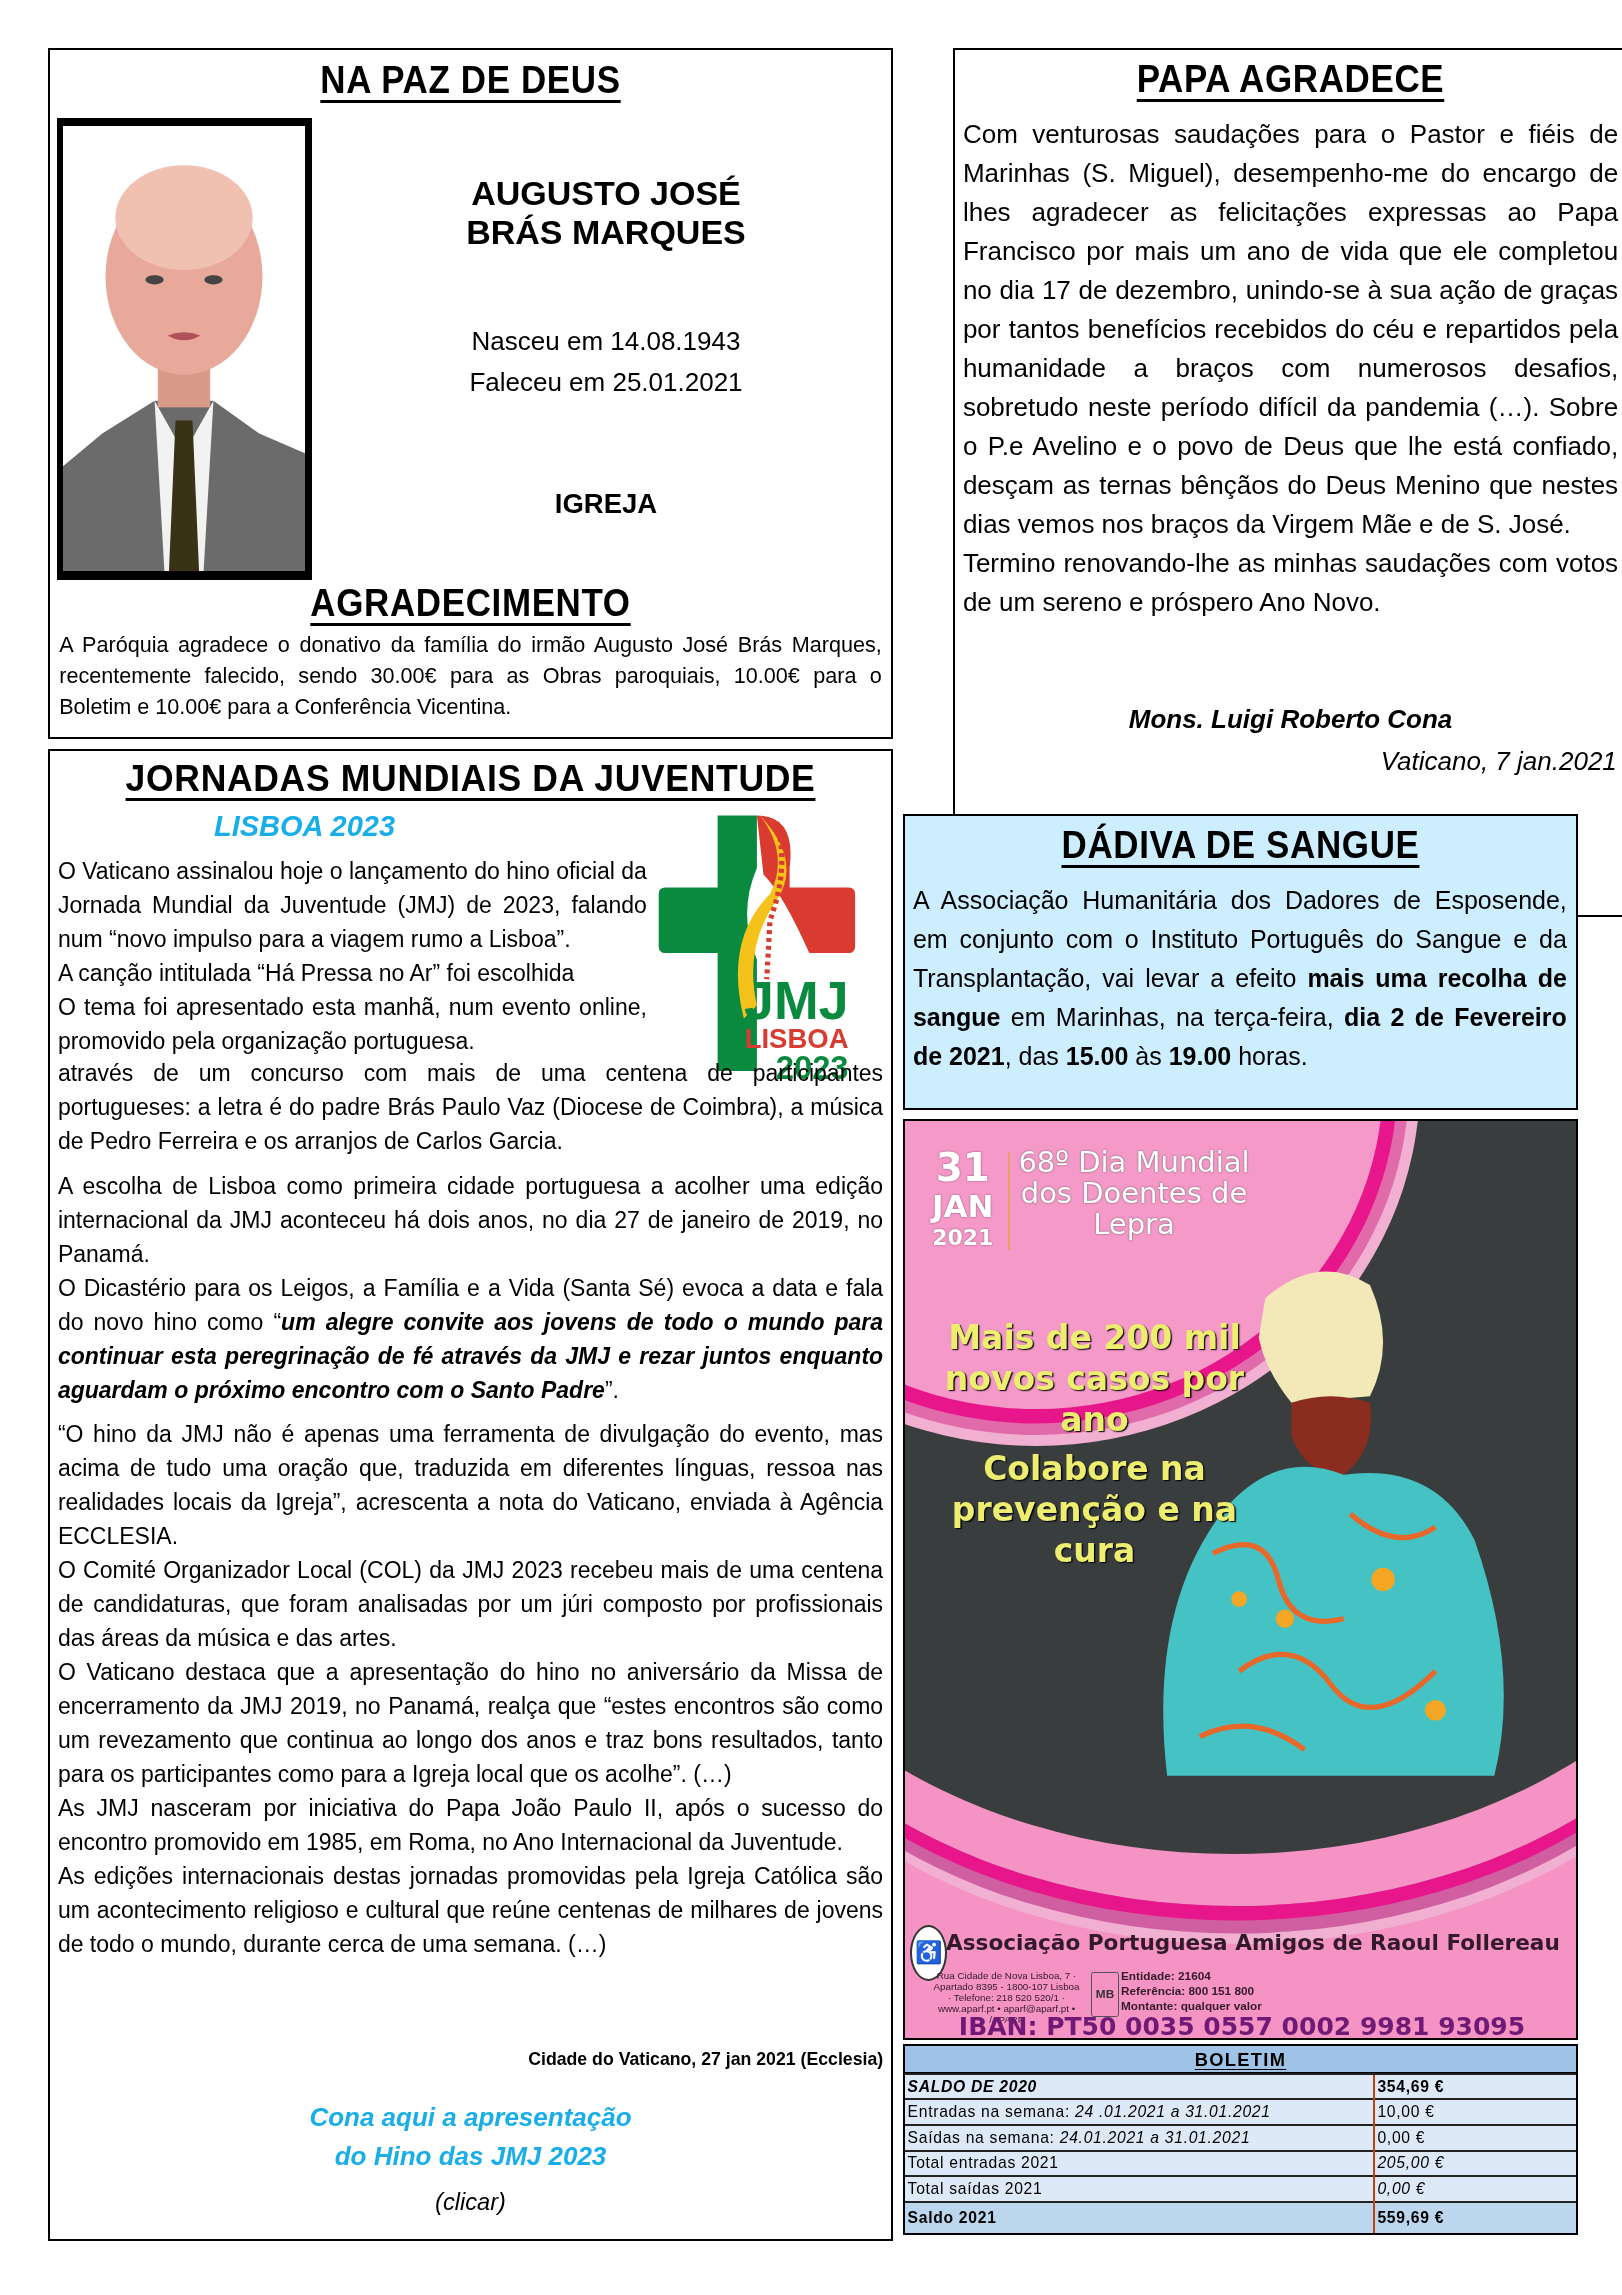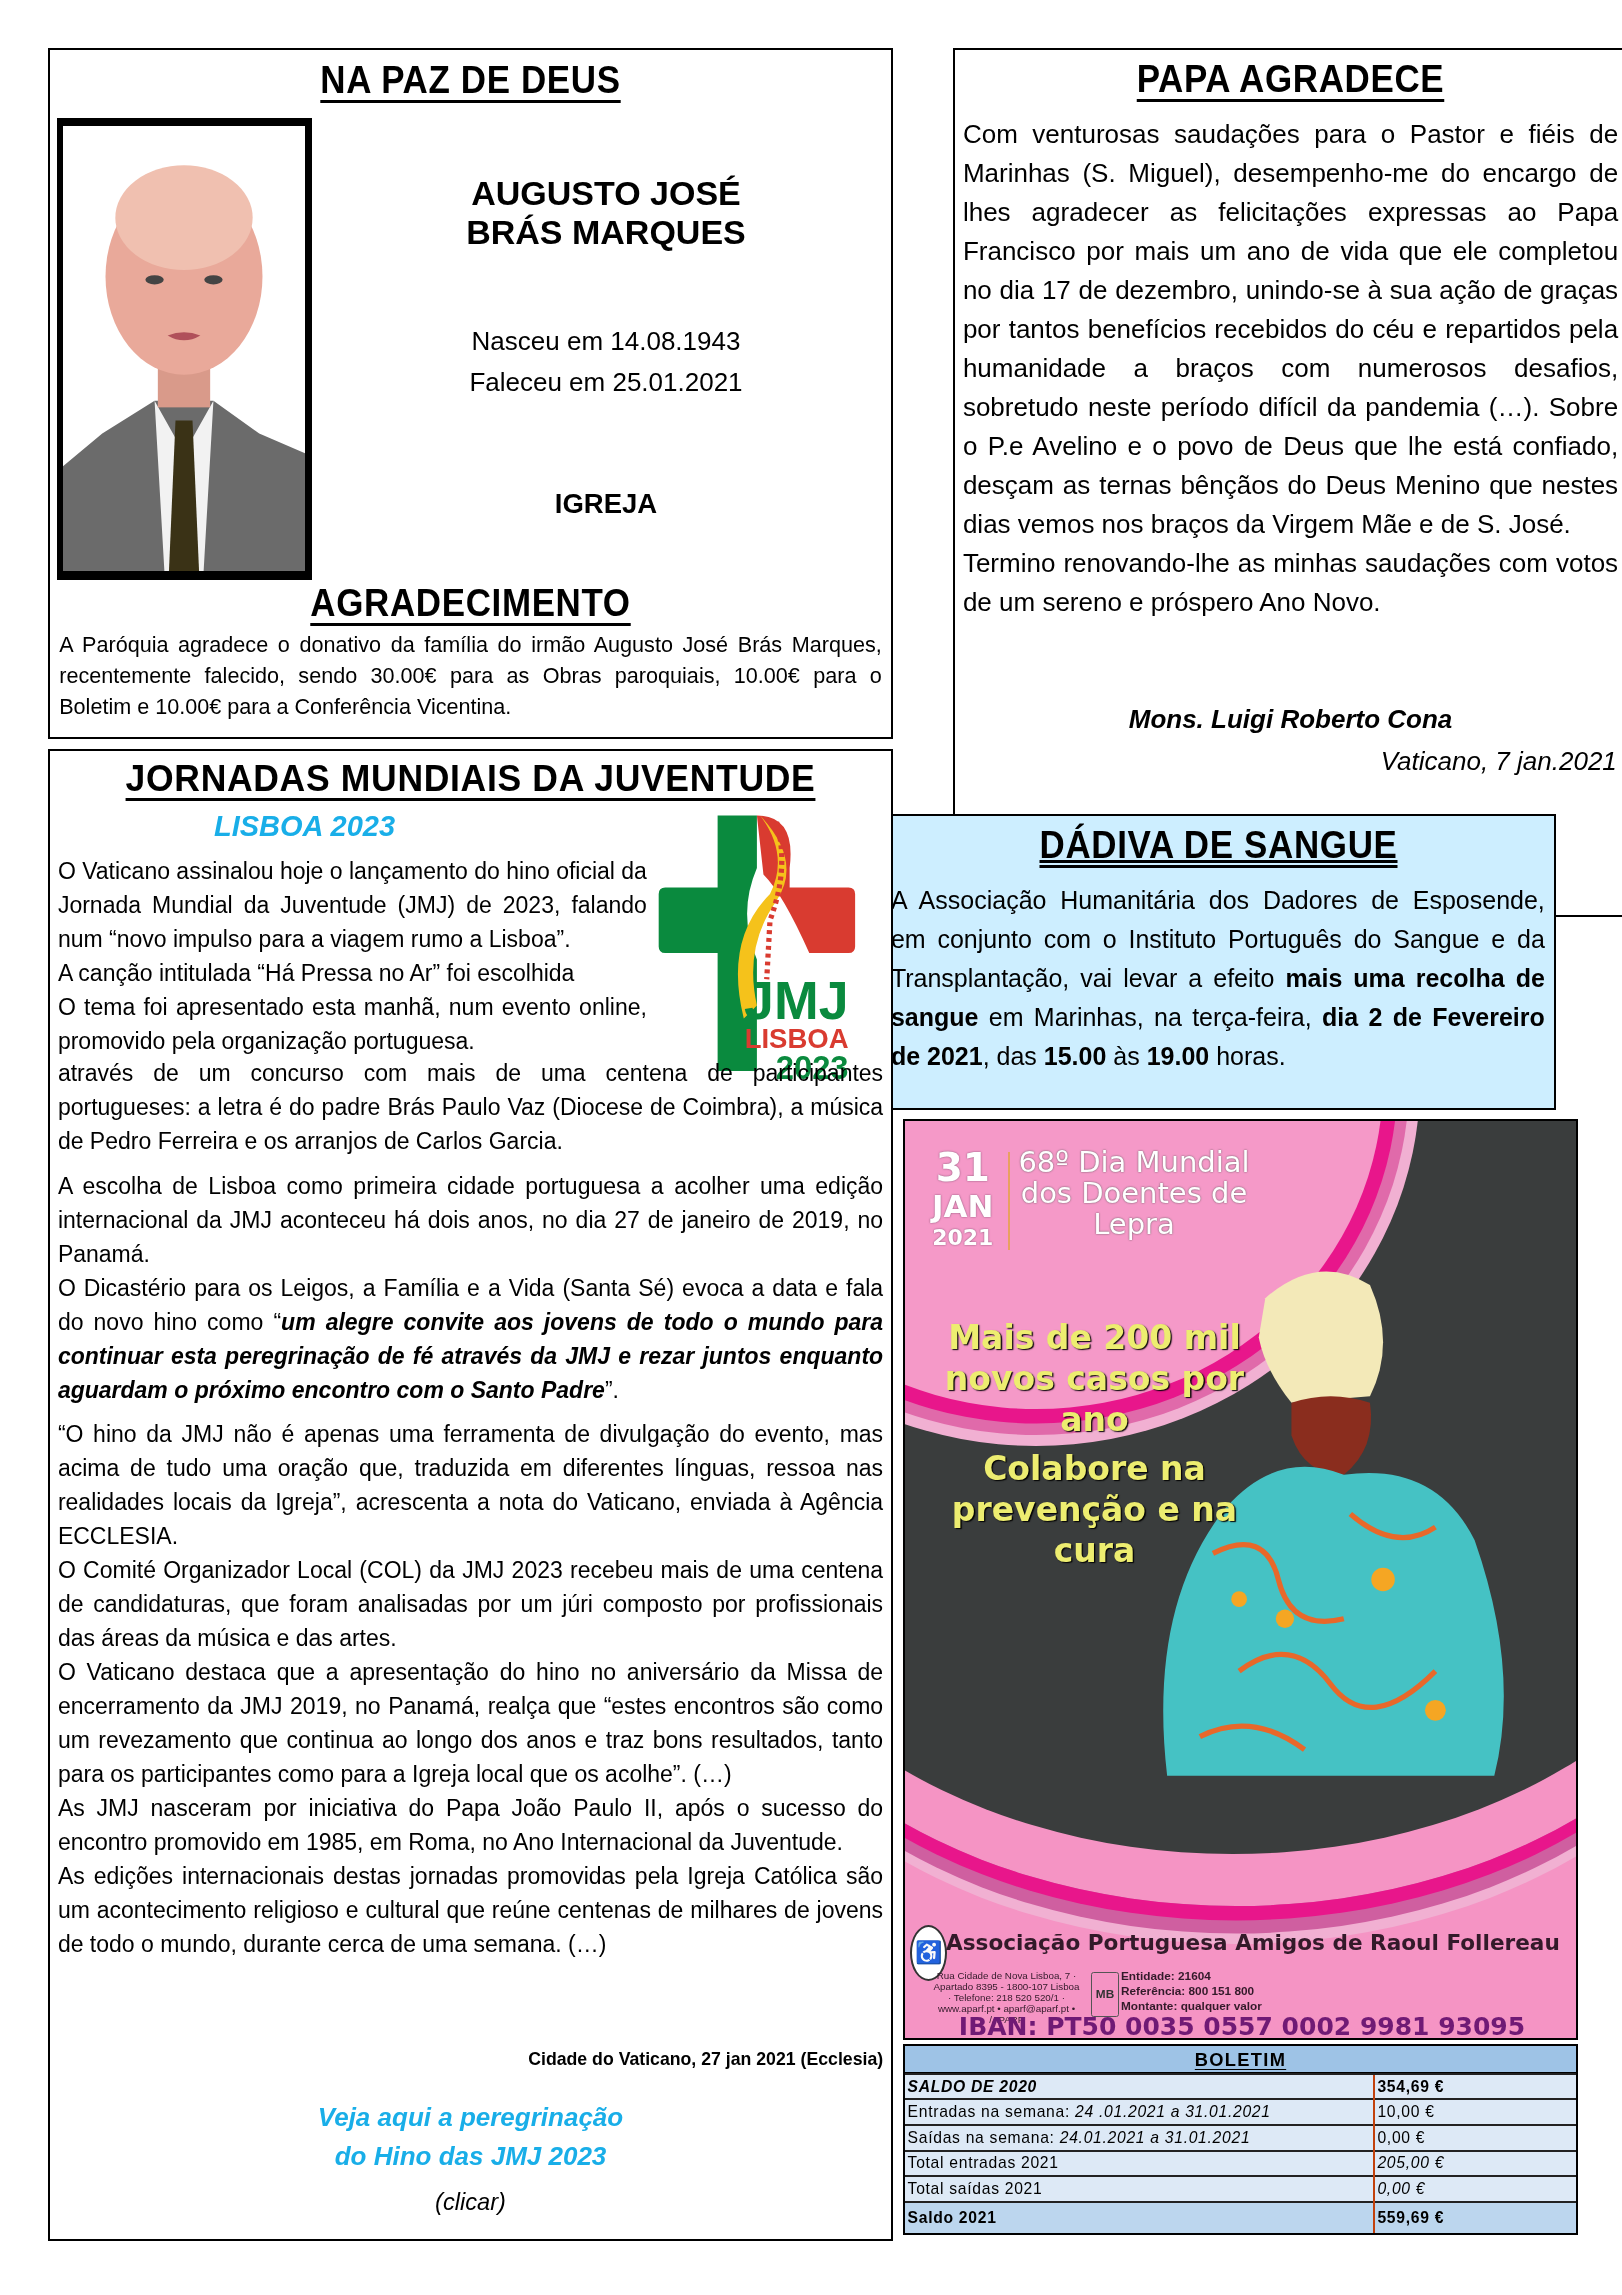--- a/index.html
+++ b/index.html
@@ -23,21 +23,21 @@
   #agr-text { position:absolute; left:9.2px; right:9.2px; top:579px; font-size:21.6px; line-height:31px; }
 
   
   #papa { left:953px; top:48px; width:675px; height:869px; }
   #papa .h-title { font-size:38px; margin-top:7.9px; }
   #papa-text { position:absolute; left:7.9px; right:7.9px; top:65px; font-size:26px; line-height:39px; }
   #papa-sign { position:absolute; left:7.9px; right:7.9px; top:654px; text-align:center; font-weight:bold; font-style:italic; font-size:26px; }
   #papa-date { position:absolute; right:9.2px; top:696px; font-style:italic; font-size:26px; }
 
   
-  #sangue { left:881px; top:814px; width:675px; height:296px; background:#cdeeff;text-decoration:underline; }
+  #sangue { left:903px; top:814px; width:675px; height:296px; background:#cdeeff; }
   #sangue .h-title { font-size:38px; margin-top:7.9px; }
   #sangue-text { position:absolute; left:7.9px; right:9.2px; top:65px; font-size:25px; line-height:39px; }
 
   
   #poster { left:903px; top:1119px; width:675px; height:921px; background:#f594c4; overflow:hidden; }
   #poster-dark { position:absolute; left:-196px; top:-26px; width:1047px; height:759px; border-radius:0 0 50% 50%; background:#3a3d3d; }
   #poster-circle { position:absolute; left:-216px; top:-366px; width:694px; height:654px; border-radius:50%; background:#f599c8; box-shadow:0 0 0 14.4px #e8168b, 0 0 0 26px #e06aaa, 0 0 0 37px #f1b0d2; }
   #poster-ring-bottom { position:absolute; left:-209px; top:0; width:1080px; height:785px; border-radius:0 0 52% 52%; box-shadow:0 14.4px 0 0 #e8168b, 0 27.5px 0 0 #cf5fa0, 0 38px 0 0 #f1b0d2; pointer-events:none; }
   .p-date { position:absolute; left:18.3px; top:26px; width:79px; text-align:center; color:#fff; font-weight:bold; font-family:"DejaVu Sans", sans-serif; text-shadow:0 0 2px #7a4a6a; }
   .p-date .d1 { font-size:39px; line-height:41px; }
@@ -226,18 +226,18 @@
     <p class="gap">A escolha de Lisboa como primeira cidade portuguesa a acolher uma edição internacional da JMJ aconteceu há dois anos, no dia 27 de janeiro de 2019, no Panamá.</p>
     <p><span>O Dicastério para os Leigos, a Família e a Vida (Santa Sé) evoca a data e fala do novo hino como “</span><span class="bi">um alegre convite aos jovens de todo o mundo para continuar esta peregrinação de fé através da JMJ e rezar juntos enquanto aguardam o próximo encontro com o Santo Padre</span><span>”.</span></p>
     <p class="gap">“O hino da JMJ não é apenas uma ferramenta de divulgação do evento, mas acima de tudo uma oração que, traduzida em diferentes línguas, ressoa nas realidades locais da Igreja”, acrescenta a nota do Vaticano, enviada à Agência ECCLESIA.</p>
     <p>O Comité Organizador Local (COL) da JMJ 2023 recebeu mais de uma centena de candidaturas, que foram analisadas por um júri composto por profissionais das áreas da música e das artes.</p>
     <p>O Vaticano destaca que a apresentação do hino no aniversário da Missa de encerramento da JMJ 2019, no Panamá, realça que “estes encontros são como um revezamento que continua ao longo dos anos e traz bons resultados, tanto para os participantes como para a Igreja local que os acolhe”. (…)</p>
     <p>As JMJ nasceram por iniciativa do Papa João Paulo II, após o sucesso do encontro promovido em 1985, em Roma, no Ano  Internacional da Juventude.</p>
     <p>As edições internacionais destas jornadas promovidas pela Igreja Católica são um acontecimento religioso e cultural que reúne centenas de milhares de jovens de todo o mundo, durante cerca de uma semana. (…)</p>
   </div>
   <div id="jmj-source" class="narrow">Cidade do Vaticano, 27 jan 2021 (Ecclesia)</div>
   <div id="jmj-link" class="narrow">
-    <div>Veja aqui a peregrinação</div>
+    <div>Cona aqui a apresentação</div>
     <div>do Hino das JMJ 2023</div>
   </div>
   <div id="jmj-clicar" class="narrow">(clicar)</div>
 </div>
 
 
 </body></html>

